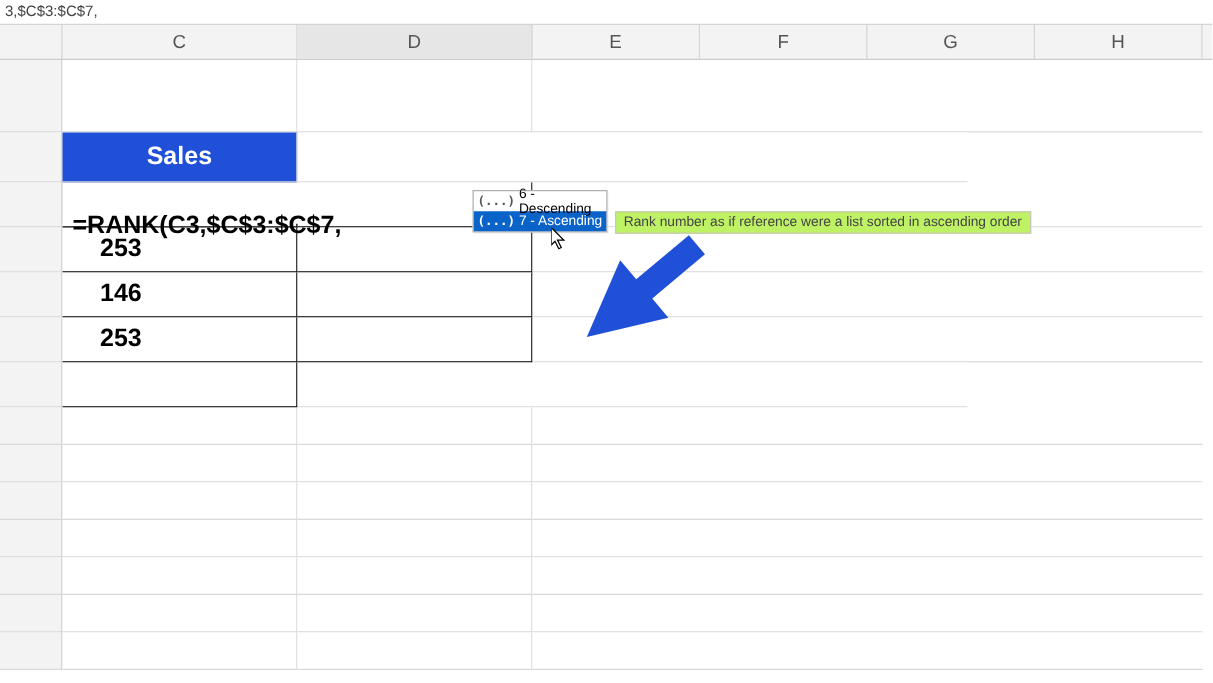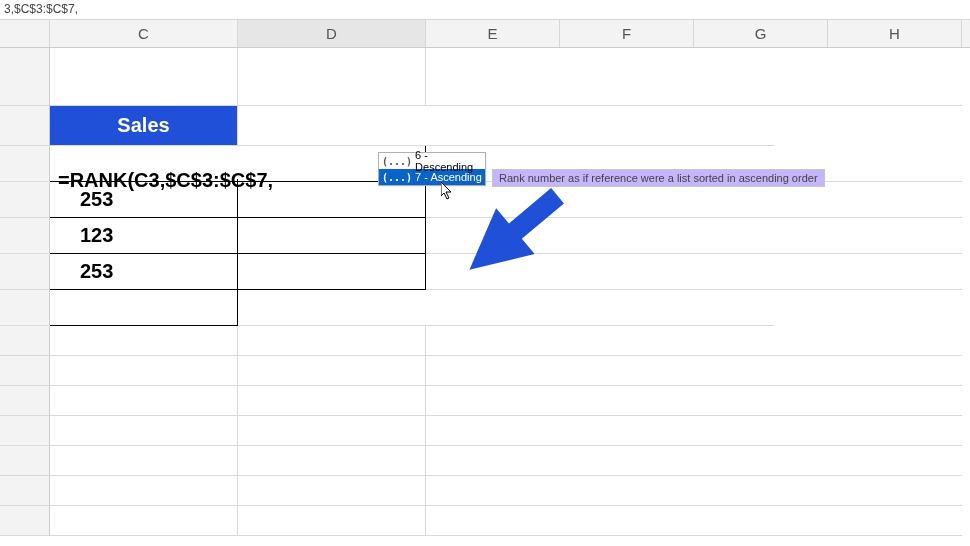--- a/index.html
+++ b/index.html
@@ -108,21 +108,21 @@
   }
   .dropdown .opt.sel {
     background: #0a63c9;
     color: #fff;
   }
   .dropdown .opt.sel .icon { color: #fff; }
   .tooltip {
     position: absolute;
     left: 492px;
     top: 169px;
-    background: #c4b5fd;
+    background: #bef264;
     border: 1px solid #c8c8b8;
     font-size: 11px;
     padding: 2px 6px;
     color: #444;
     z-index: 9;
   }
   .arrow {
     position: absolute;
     left: 428px;
     top: 172px;
@@ -180,21 +180,21 @@
     </div>
 
     <div class="row" style="height:36px">
       <div class="cell stub"></div>
       <div class="cell c tablebody leftedge num">253</div>
       <div class="cell d tablebody"></div>
       <div class="cell rest"></div>
     </div>
     <div class="row" style="height:36px">
       <div class="cell stub"></div>
-      <div class="cell c tablebody leftedge num">123</div>
+      <div class="cell c tablebody leftedge num">146</div>
       <div class="cell d tablebody"></div>
       <div class="cell rest"></div>
     </div>
     <div class="row" style="height:36px">
       <div class="cell stub"></div>
       <div class="cell c tablebody leftedge num">253</div>
       <div class="cell d tablebody"></div>
       <div class="cell rest"></div>
     </div>
     <div class="row" style="height:36px">

